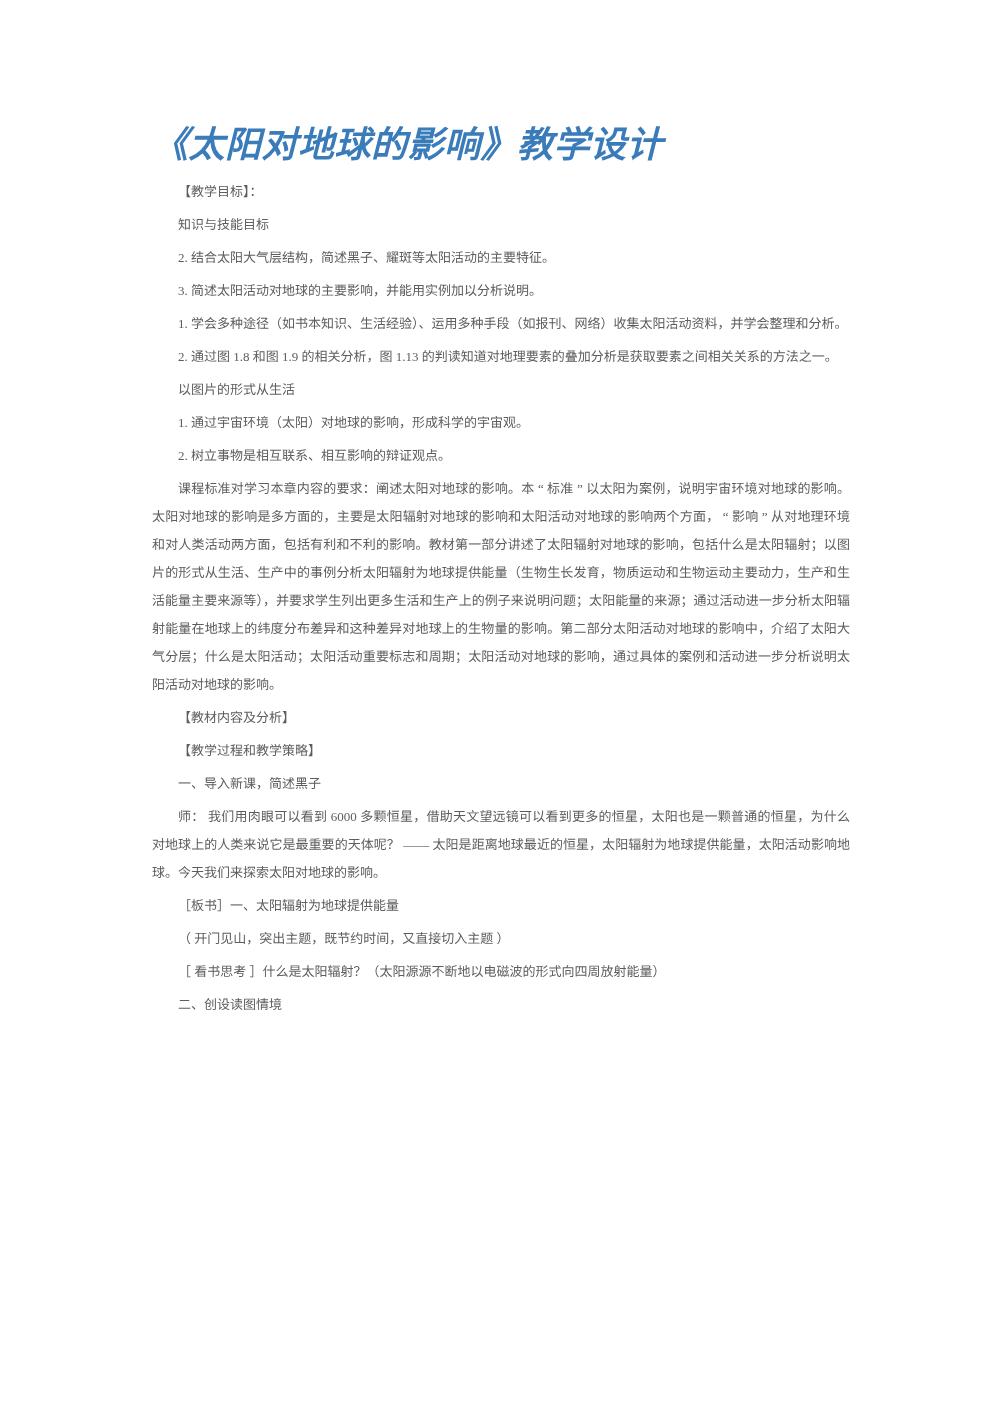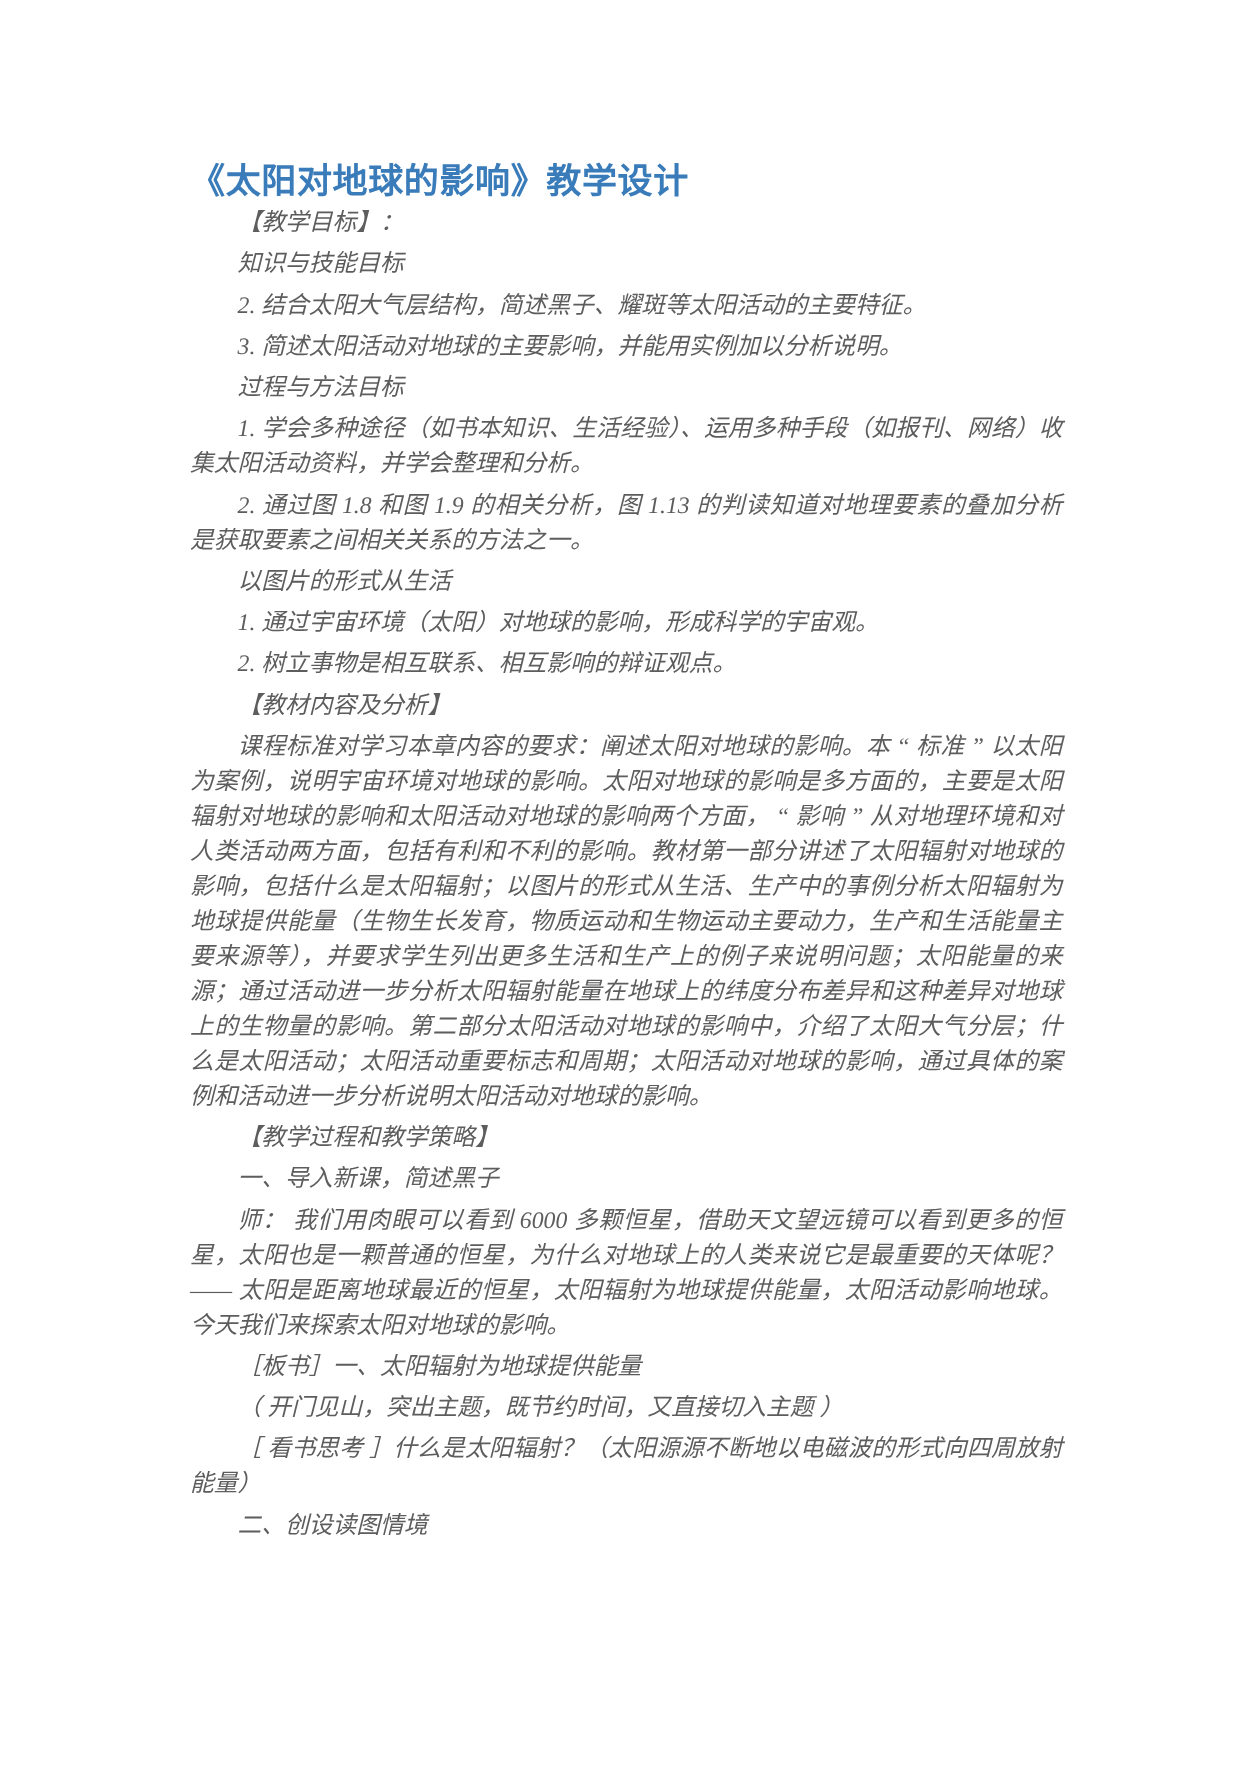--- a/index.html
+++ b/index.html
@@ -14,59 +14,58 @@
   }
   .page {
     box-sizing: border-box;
     width: 1000px;
     height: 1414px;
     padding: 128px 150px 0 152px;
     background: #ffffff;
   }
   .doc-title {
     font-family: "Liberation Sans", "DejaVu Sans", sans-serif;
-    font-size: 28px;
+    font-size: 36px;
     font-weight: bold;
     color: #3a7cba;
-    margin: 0 0 3px 0;
+    margin: 0 0 16px 0;
     line-height: 34px;
     letter-spacing: 0.5px;
+    font-style: italic;
   }
   .doc-body p {
     font-family: "Liberation Serif", "DejaVu Serif", serif;
-    font-size: 19px;
+    font-size: 13px;
     line-height: 28px;
     color: #5d5d5d;
     margin: 0 0 5px 0;
     text-align: justify;
     text-indent: 2em;
-    font-style: italic;
   }
   .doc-body p.flush {
     text-indent: 0;
   }
 </style>
 </head>
 <body>
 
 <div class="page">
   <h1 class="doc-title">《太阳对地球的影响》教学设计</h1>
   <div class="doc-body">
     <p>【教学目标】：</p>
     <p>知识与技能目标</p>
     <p>2. 结合太阳大气层结构，简述黑子、耀斑等太阳活动的主要特征。</p>
     <p>3. 简述太阳活动对地球的主要影响，并能用实例加以分析说明。</p>
-    <p>过程与方法目标</p>
     <p>1. 学会多种途径（如书本知识、生活经验）、运用多种手段（如报刊、网络）收集太阳活动资料，并学会整理和分析。</p>
     <p>2. 通过图 1.8 和图 1.9 的相关分析，图 1.13 的判读知道对地理要素的叠加分析是获取要素之间相关关系的方法之一。</p>
     <p>以图片的形式从生活</p>
     <p>1. 通过宇宙环境（太阳）对地球的影响，形成科学的宇宙观。</p>
     <p>2. 树立事物是相互联系、相互影响的辩证观点。</p>
+    <p>课程标准对学习本章内容的要求：阐述太阳对地球的影响。本 “ 标准 ” 以太阳为案例，说明宇宙环境对地球的影响。太阳对地球的影响是多方面的，主要是太阳辐射对地球的影响和太阳活动对地球的影响两个方面， “ 影响 ” 从对地理环境和对人类活动两方面，包括有利和不利的影响。教材第一部分讲述了太阳辐射对地球的影响，包括什么是太阳辐射；以图片的形式从生活、生产中的事例分析太阳辐射为地球提供能量（生物生长发育，物质运动和生物运动主要动力，生产和生活能量主要来源等），并要求学生列出更多生活和生产上的例子来说明问题；太阳能量的来源；通过活动进一步分析太阳辐射能量在地球上的纬度分布差异和这种差异对地球上的生物量的影响。第二部分太阳活动对地球的影响中，介绍了太阳大气分层；什么是太阳活动；太阳活动重要标志和周期；太阳活动对地球的影响，通过具体的案例和活动进一步分析说明太阳活动对地球的影响。</p>
     <p>【教材内容及分析】</p>
-    <p>课程标准对学习本章内容的要求：阐述太阳对地球的影响。本 “ 标准 ” 以太阳为案例，说明宇宙环境对地球的影响。太阳对地球的影响是多方面的，主要是太阳辐射对地球的影响和太阳活动对地球的影响两个方面， “ 影响 ” 从对地理环境和对人类活动两方面，包括有利和不利的影响。教材第一部分讲述了太阳辐射对地球的影响，包括什么是太阳辐射；以图片的形式从生活、生产中的事例分析太阳辐射为地球提供能量（生物生长发育，物质运动和生物运动主要动力，生产和生活能量主要来源等），并要求学生列出更多生活和生产上的例子来说明问题；太阳能量的来源；通过活动进一步分析太阳辐射能量在地球上的纬度分布差异和这种差异对地球上的生物量的影响。第二部分太阳活动对地球的影响中，介绍了太阳大气分层；什么是太阳活动；太阳活动重要标志和周期；太阳活动对地球的影响，通过具体的案例和活动进一步分析说明太阳活动对地球的影响。</p>
     <p>【教学过程和教学策略】</p>
     <p>一、导入新课，简述黑子</p>
     <p>师： 我们用肉眼可以看到 6000 多颗恒星，借助天文望远镜可以看到更多的恒星，太阳也是一颗普通的恒星，为什么对地球上的人类来说它是最重要的天体呢？ —— 太阳是距离地球最近的恒星，太阳辐射为地球提供能量，太阳活动影响地球。今天我们来探索太阳对地球的影响。</p>
     <p>［板书］一、太阳辐射为地球提供能量</p>
     <p>（ 开门见山，突出主题，既节约时间，又直接切入主题 ）</p>
     <p>［ 看书思考 ］什么是太阳辐射？（太阳源源不断地以电磁波的形式向四周放射能量）</p>
     <p>二、创设读图情境</p>
   </div>
 </div>
 

